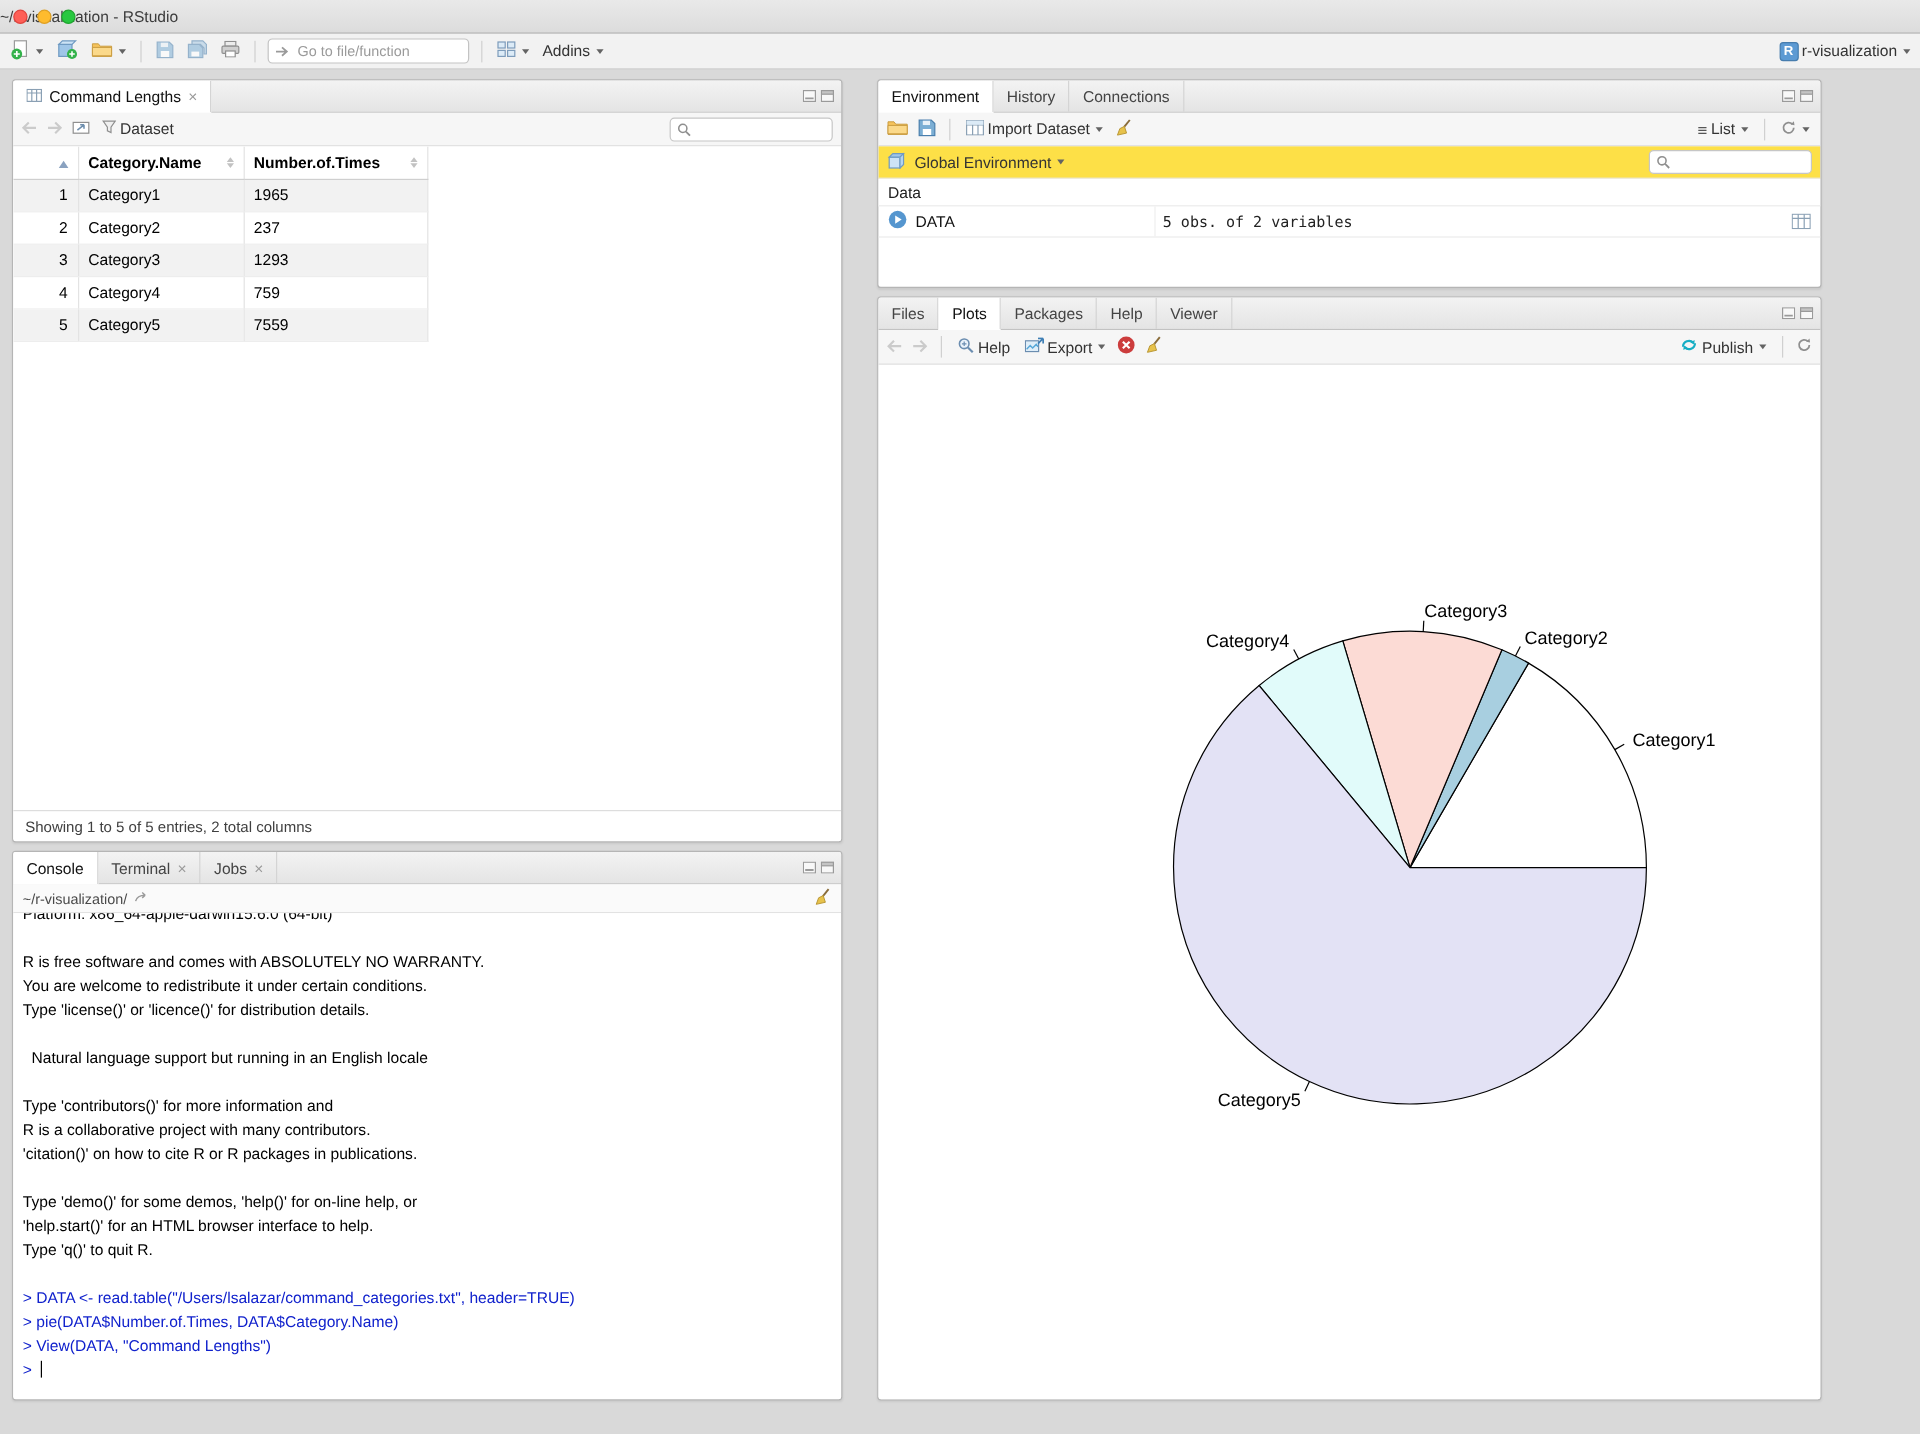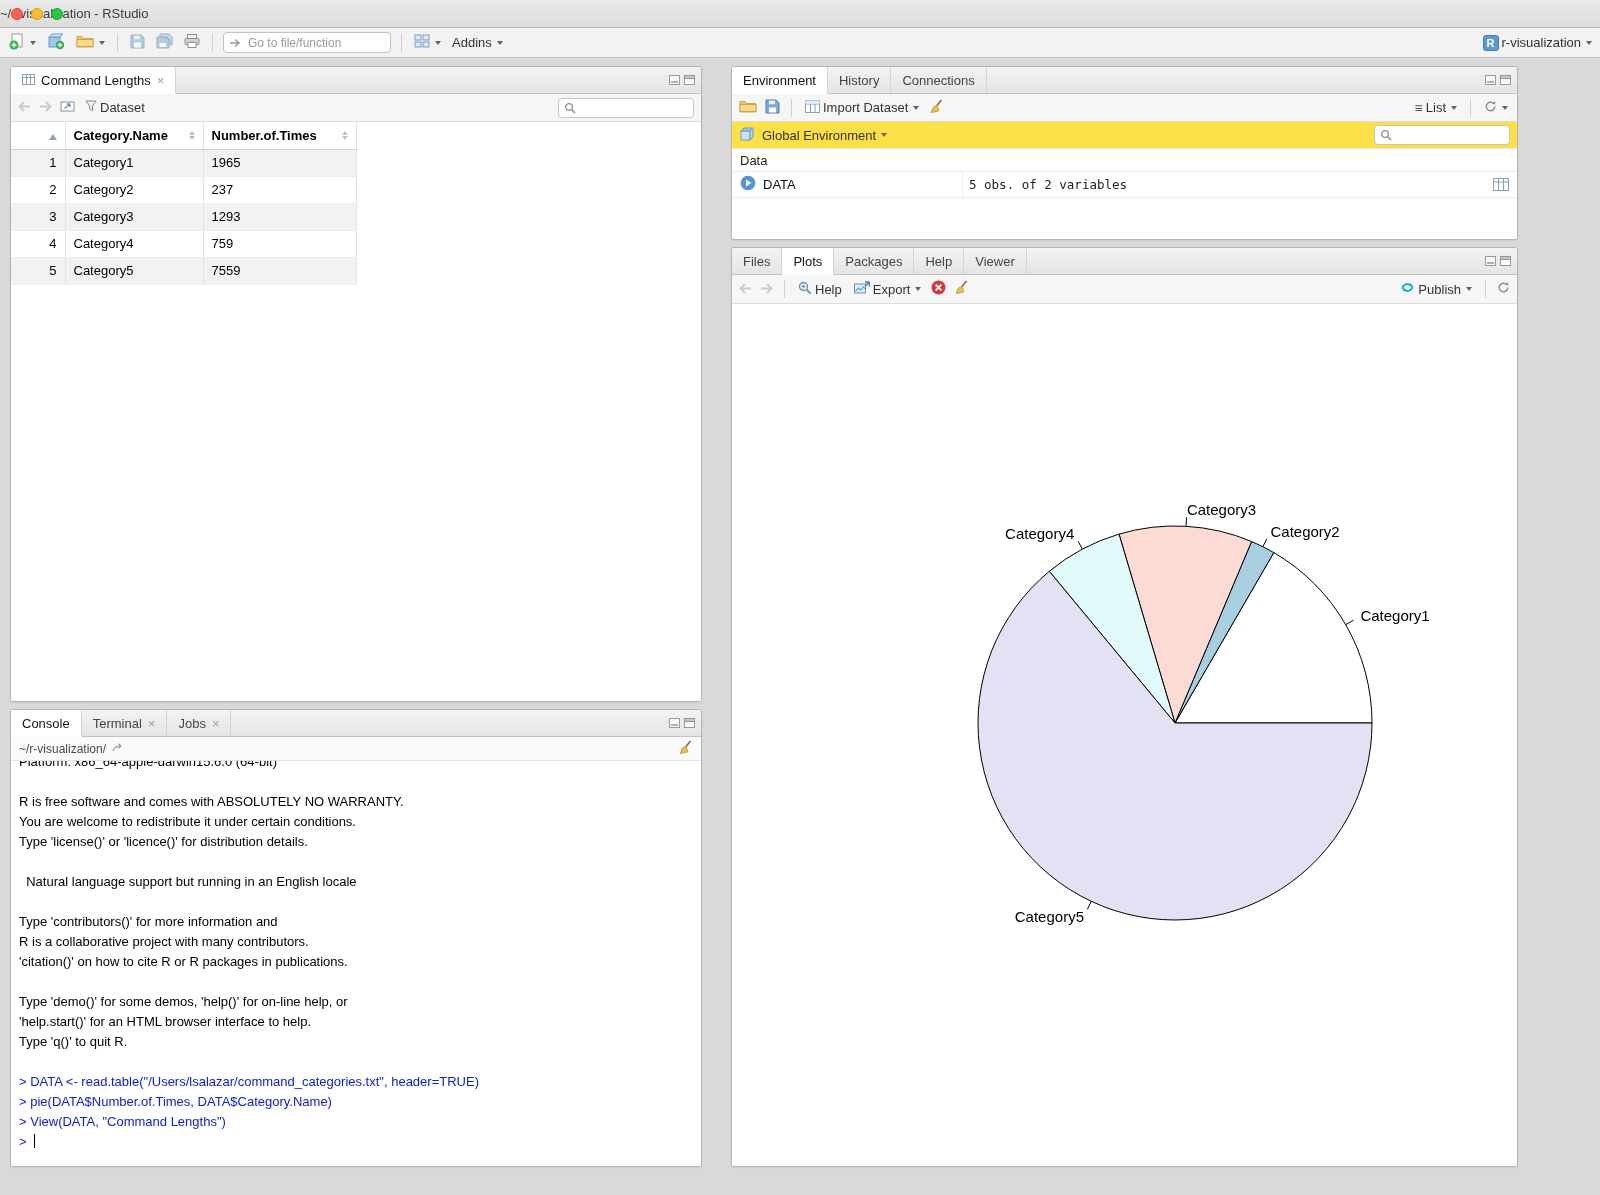--- a/index.html
+++ b/index.html
@@ -325,20 +325,21 @@
                 <td class="c-times">759</td>
               </tr>
               <tr>
                 <td class="c-rownum">5</td>
                 <td class="c-name">Category5</td>
                 <td class="c-times">7559</td>
               </tr>
             </tbody>
         </table>
       </div>
+      <div class="dv-footer">Showing 1 to 5 of 5 entries, 2 total columns</div>
     </section>
 
     <section class="pane" id="console-pane">
       <div class="pane-tabs">
         <span class="tab active">
           <span>Console</span>
         </span>
         <span class="tab">
           <span>Terminal</span>
           <span class="x">×</span>

